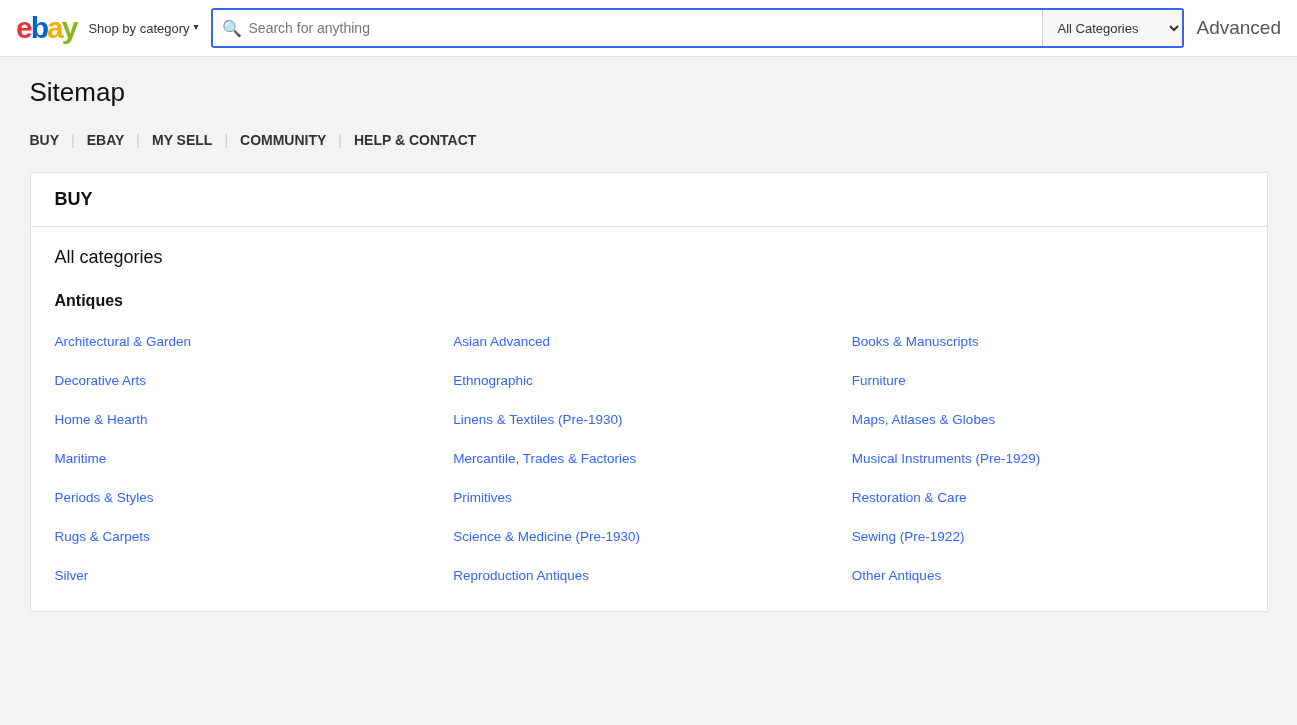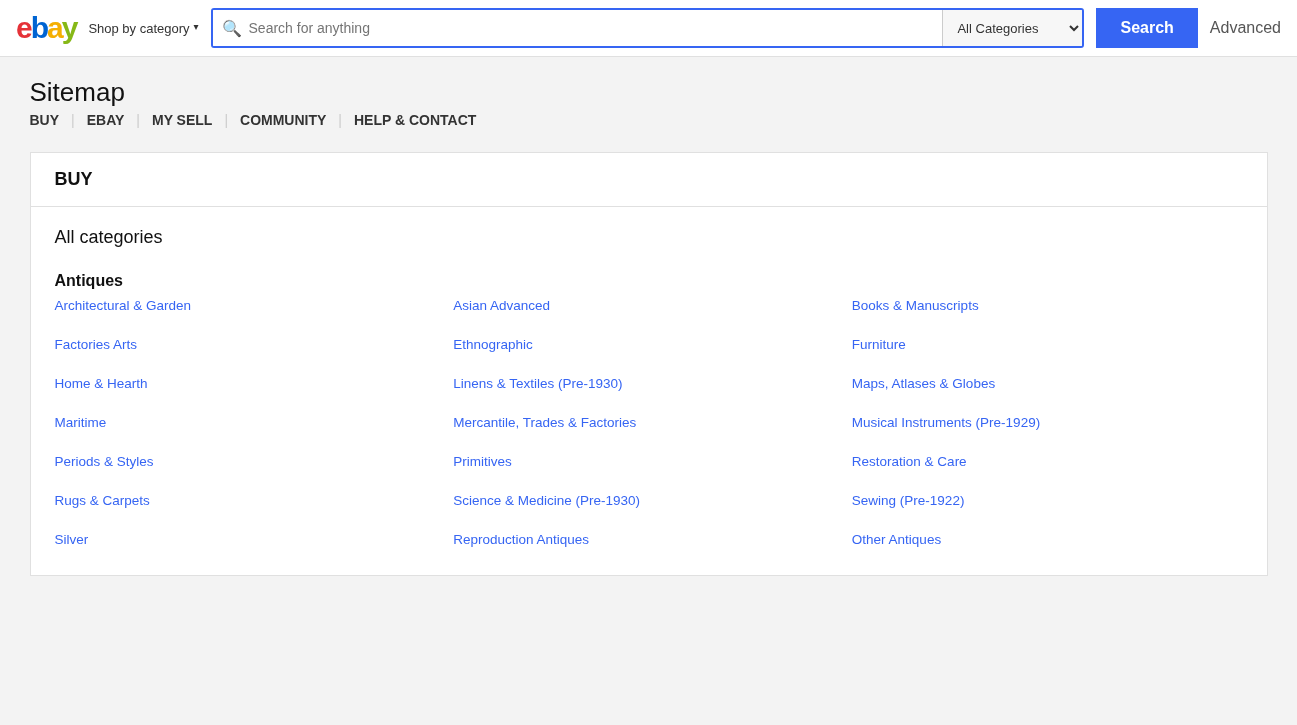--- a/index.html
+++ b/index.html
@@ -85,37 +85,38 @@
       color: #fff;
       border: none;
       padding: 0 24px;
       font-size: 16px;
       font-weight: bold;
       cursor: pointer;
       height: 40px;
       white-space: nowrap;
     }
     .advanced-link {
-      font-size: 16px;
+      font-size: 19px;
       color: #555;
       text-decoration: none;
       white-space: nowrap;
       cursor: pointer;
     }
 
     
     .page-content {
       max-width: 1270px;
       margin: 0 auto;
       padding: 20px 16px;
     }
 
     .page-title {
       font-size: 26px;
       font-weight: normal;
+      margin-bottom: 20px;
       color: #111;
     }
 
     
     .sitemap-nav {
       display: flex;
       align-items: center;
       gap: 0;
       border-bottom: none;
       margin-bottom: 0;
@@ -156,20 +157,21 @@
       font-size: 18px;
       font-weight: normal;
       margin-bottom: 24px;
       color: #111;
     }
 
     .category-group-title {
       font-size: 16px;
       font-weight: bold;
       color: #111;
+      margin-bottom: 16px;
     }
 
     .category-grid {
       display: grid;
       grid-template-columns: repeat(3, 1fr);
       gap: 8px;
     }
     .category-link {
       color: #3665f3;
       text-decoration: none;
@@ -198,21 +200,20 @@
   <div class="search-bar">
     <div class="search-input-wrapper">
       <span class="search-icon-svg">🔍</span>
       <input class="search-input" type="text" placeholder="Search for anything" style="">
     </div>
     <select class="category-select">
       <option>All Categories</option>
     </select>
   </div>
 
-  <button class="search-button">Search</button>
   <a class="advanced-link" href="#">Advanced</a>
 </header>
 
 <div class="page-content">
 
   <h1 class="page-title">Sitemap</h1>
 
   <nav class="sitemap-nav">
     <a class="nav-item" href="#">BUY</a>
     <span class="nav-separator">|</span>
@@ -233,21 +234,21 @@
       <div class="all-categories-title">All categories</div>
 
       <div class="category-group-title">Antiques</div>
 
       <div class="category-grid">
 
         <a class="category-link" href="#">Architectural &amp; Garden</a>
         <a class="category-link" href="#">Asian Advanced</a>
         <a class="category-link" href="#">Books &amp; Manuscripts</a>
 
-        <a class="category-link" href="#">Factories Arts</a>
+        <a class="category-link" href="#">Decorative Arts</a>
         <a class="category-link" href="#">Ethnographic</a>
         <a class="category-link" href="#">Furniture</a>
 
         <a class="category-link" href="#">Home &amp; Hearth</a>
         <a class="category-link" href="#">Linens &amp; Textiles (Pre-1930)</a>
         <a class="category-link" href="#">Maps, Atlases &amp; Globes</a>
 
         <a class="category-link" href="#">Maritime</a>
         <a class="category-link" href="#">Mercantile, Trades &amp; Factories</a>
         <a class="category-link" href="#">Musical Instruments (Pre-1929)</a>

